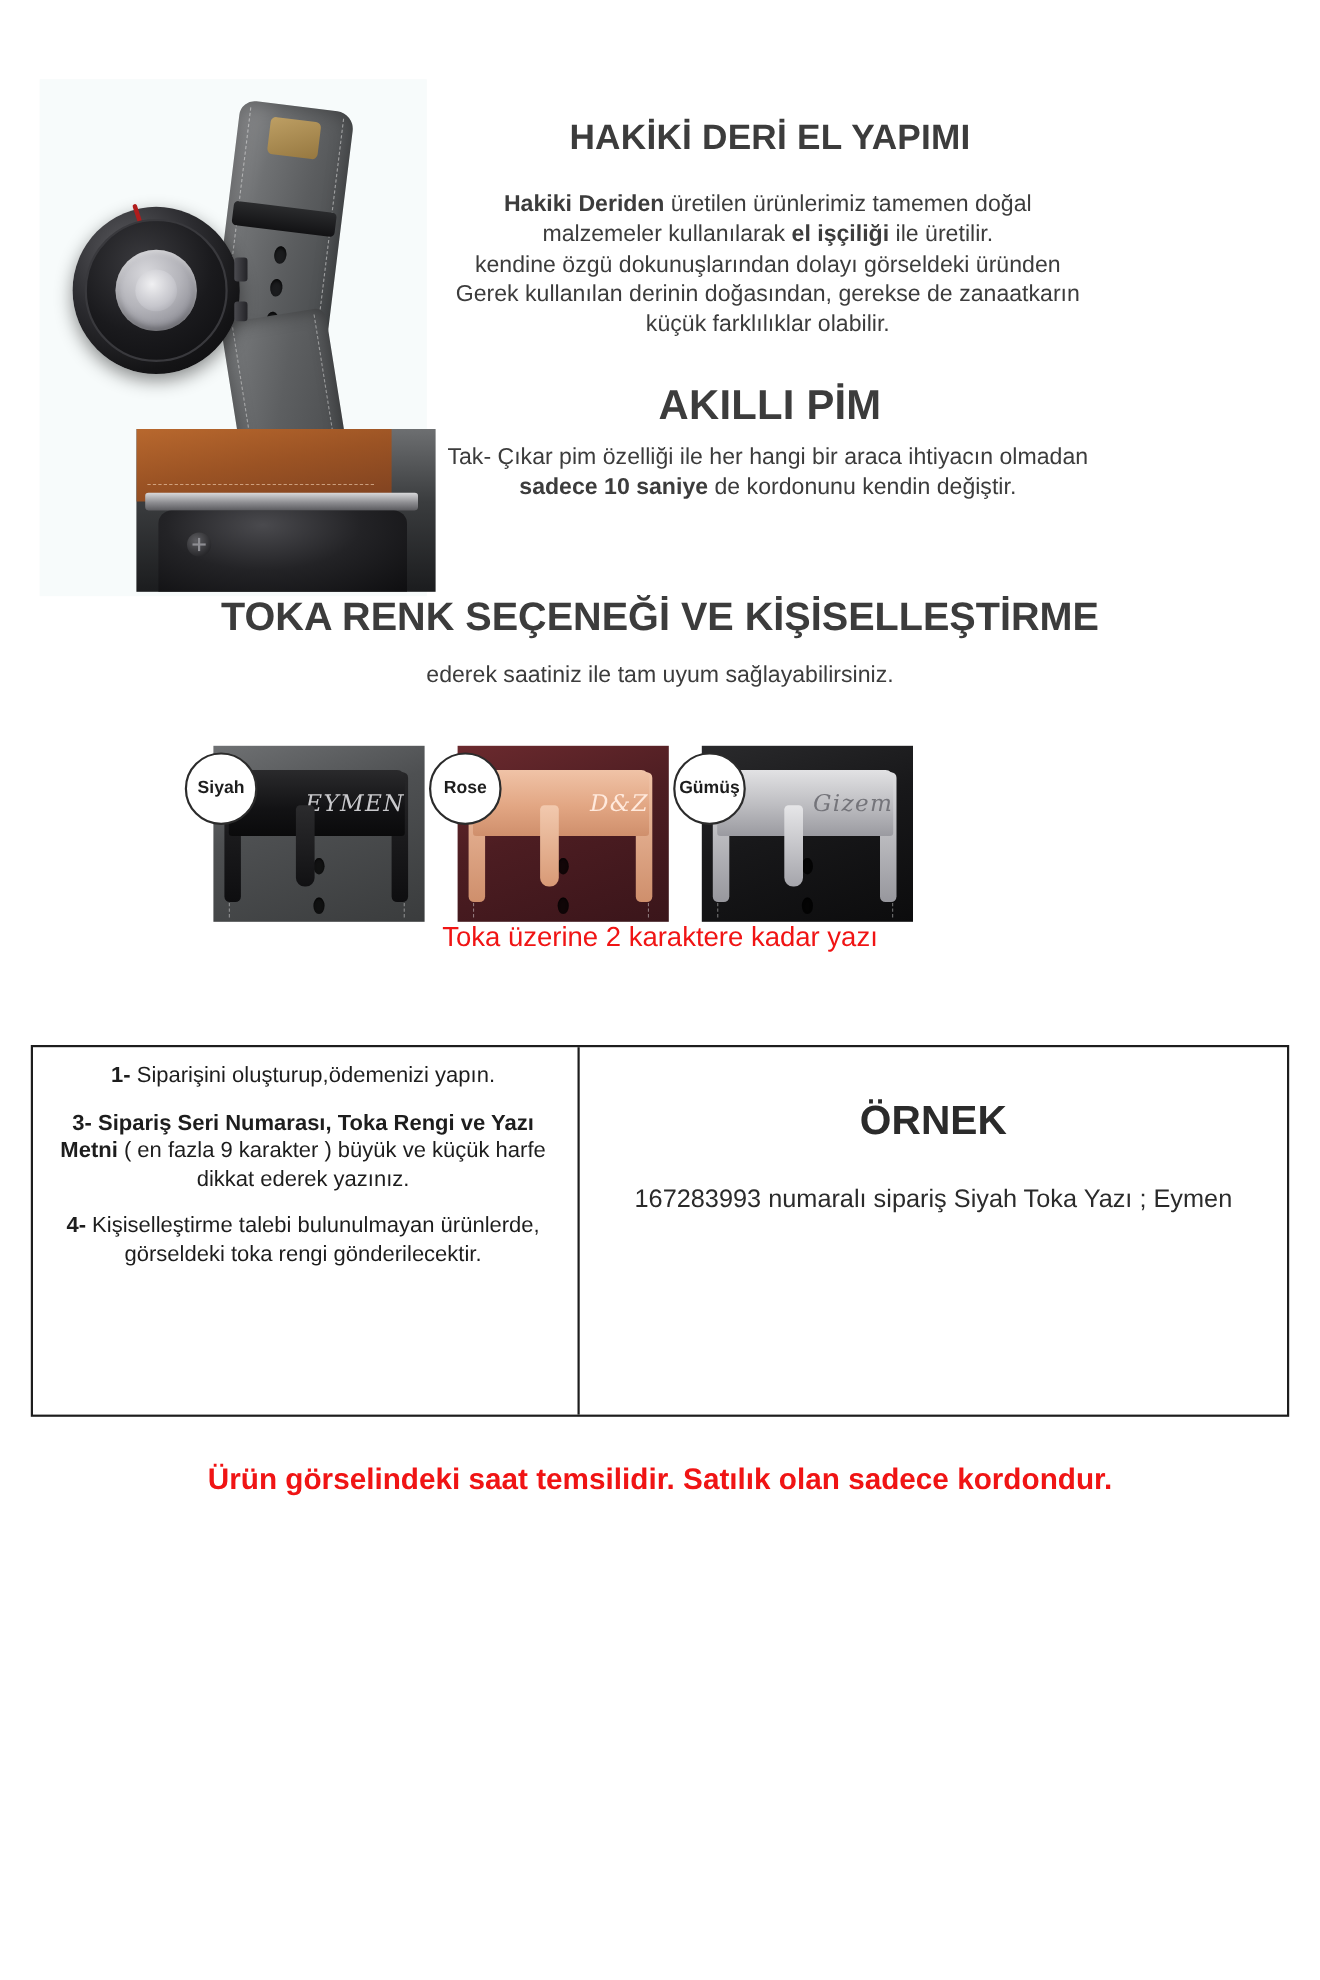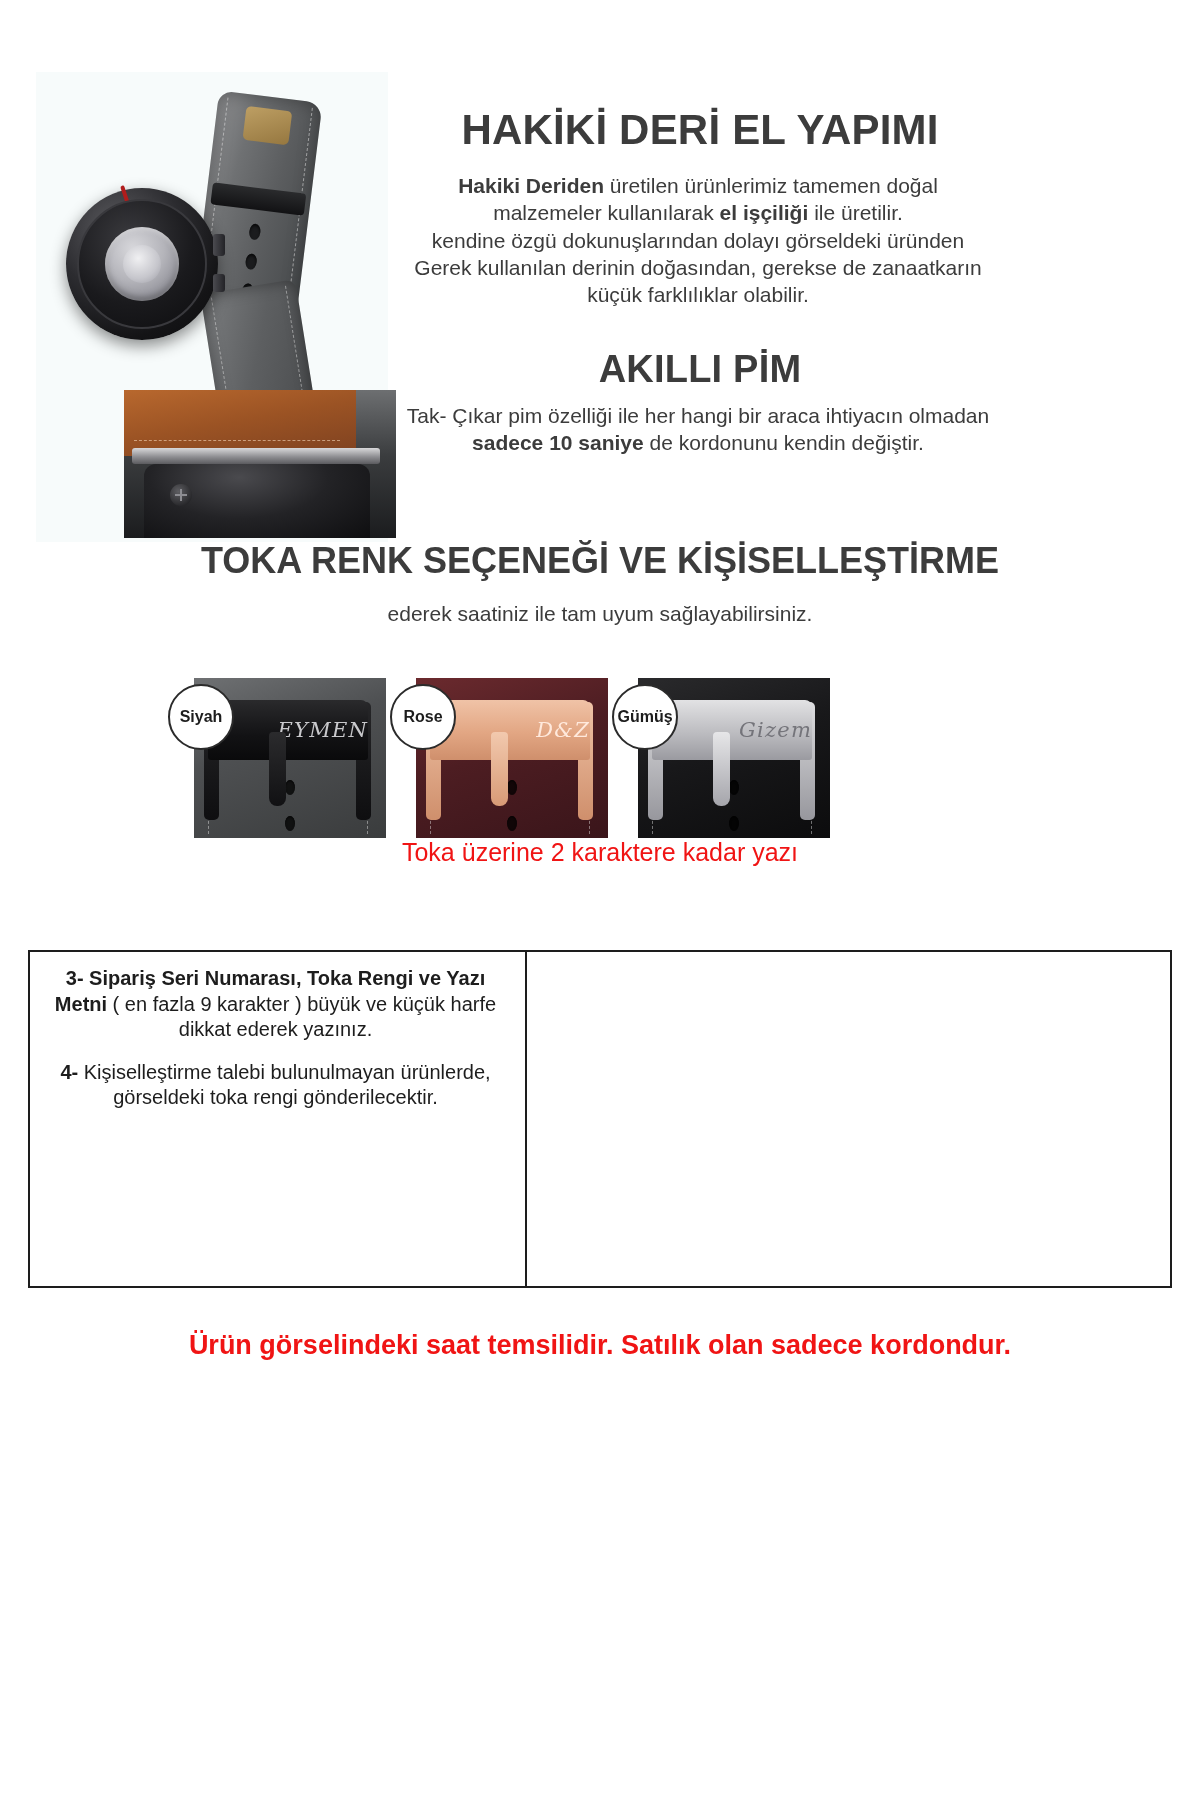--- a/index.html
+++ b/index.html
@@ -228,21 +228,21 @@
     position: absolute;
     left: 50%; top: 50%;
     width: 12px; height: 2px;
     margin: -1px 0 0 -6px;
     background: #8d8d92;
   }
   .pin-screw:after { transform: rotate(90deg); }
 
   
   .h1 {
-    font-size: 42px;
+    font-size: 32px;
     font-weight: 700;
     letter-spacing: .2px;
     color: #3c3c3c;
     text-align: center;
   }
   .h2 {
     font-size: 38px;
     font-weight: 700;
     color: #3c3c3c;
     text-align: center;
@@ -609,29 +609,36 @@
     </div>
 
   </div>
 
   <div class="red-caption">Toka üzerine 2 karaktere kadar yazı</div>
 
 
   <div class="table">
     <div class="table-left">
 
+      <div class="step">
+        <b>1-</b><span> Siparişini oluşturup,ödemenizi yapın.</span>
+      </div>
 
 
       <div class="step">
         <b>3-</b><b> Sipariş Seri Numarası, Toka Rengi ve Yazı Metni</b><span> ( en fazla 9 karakter ) büyük ve küçük harfe dikkat ederek yazınız.</span>
       </div>
 
       <div class="step">
         <b>4-</b><span> Kişiselleştirme talebi bulunulmayan ürünlerde, görseldeki toka rengi gönderilecektir.</span>
       </div>
 
     </div>
 
+    <div class="table-right">
+      <div class="ornek-title">ÖRNEK</div>
+      <div class="ornek-body">167283993 numaralı sipariş Siyah Toka Yazı ; Eymen</div>
+    </div>
   </div>
 
   <div class="footer-red">Ürün görselindeki  saat temsilidir. Satılık olan sadece kordondur.</div>
 
 </div>
 
 </body></html>

